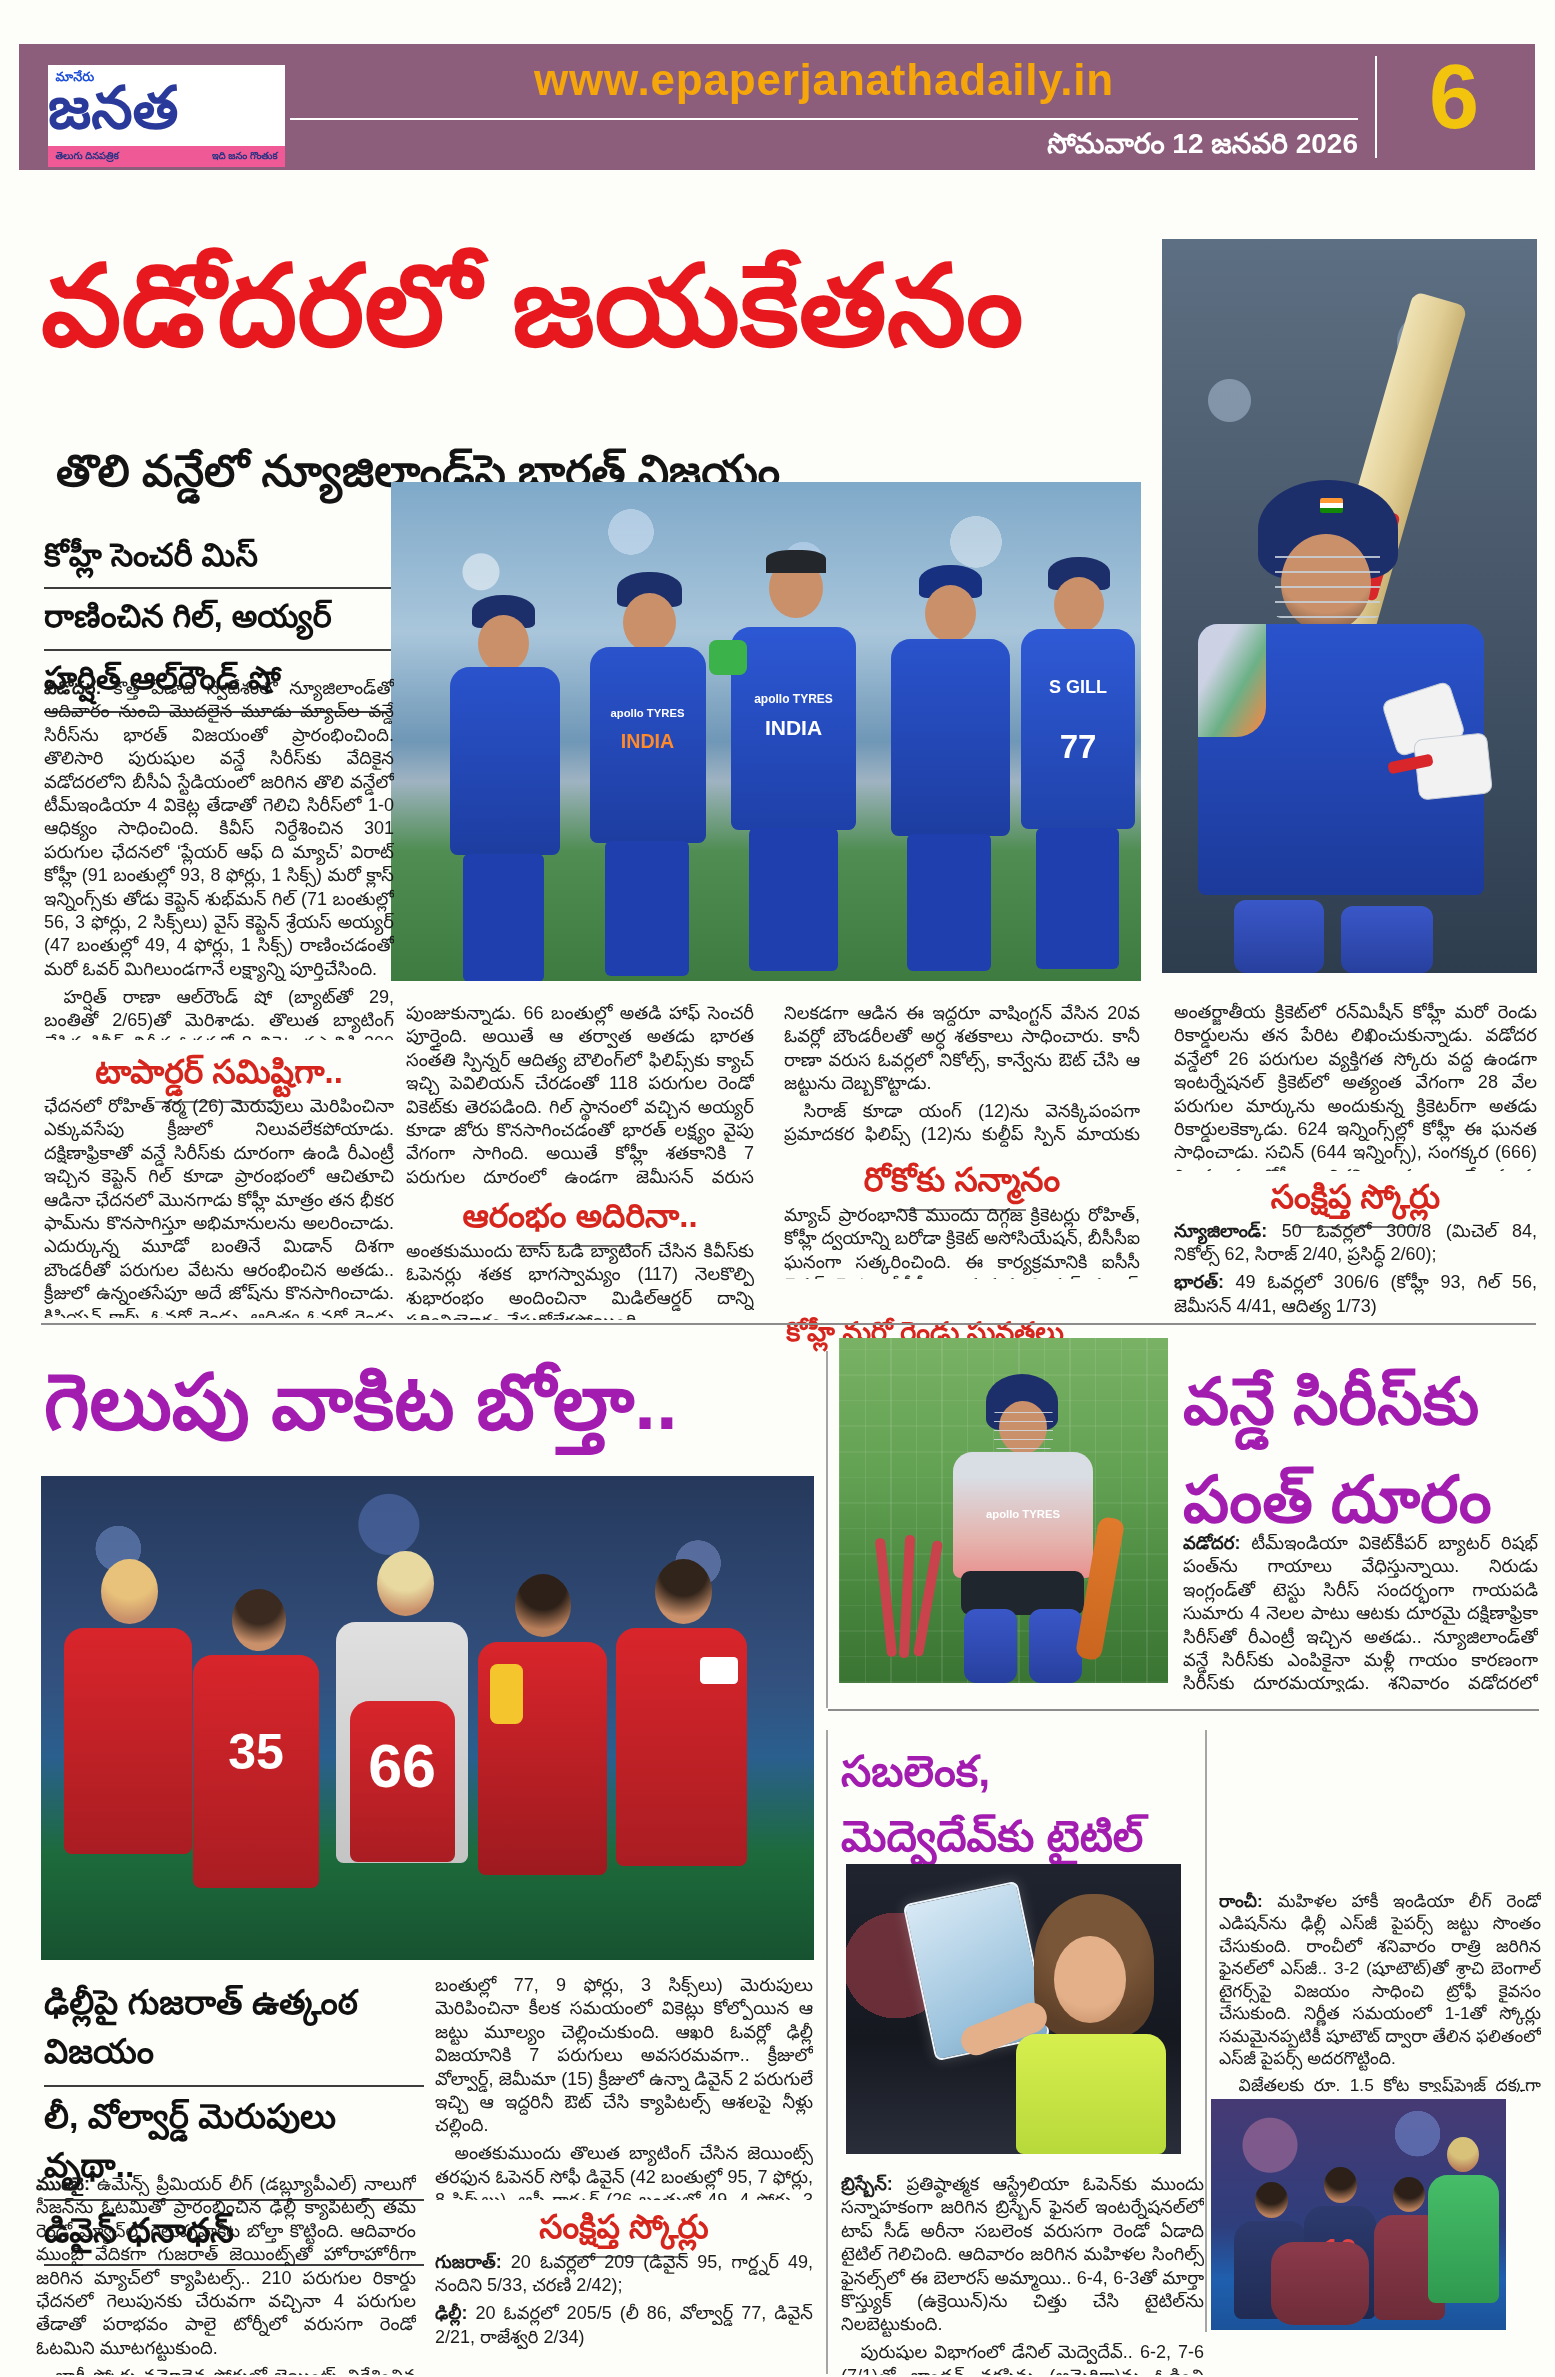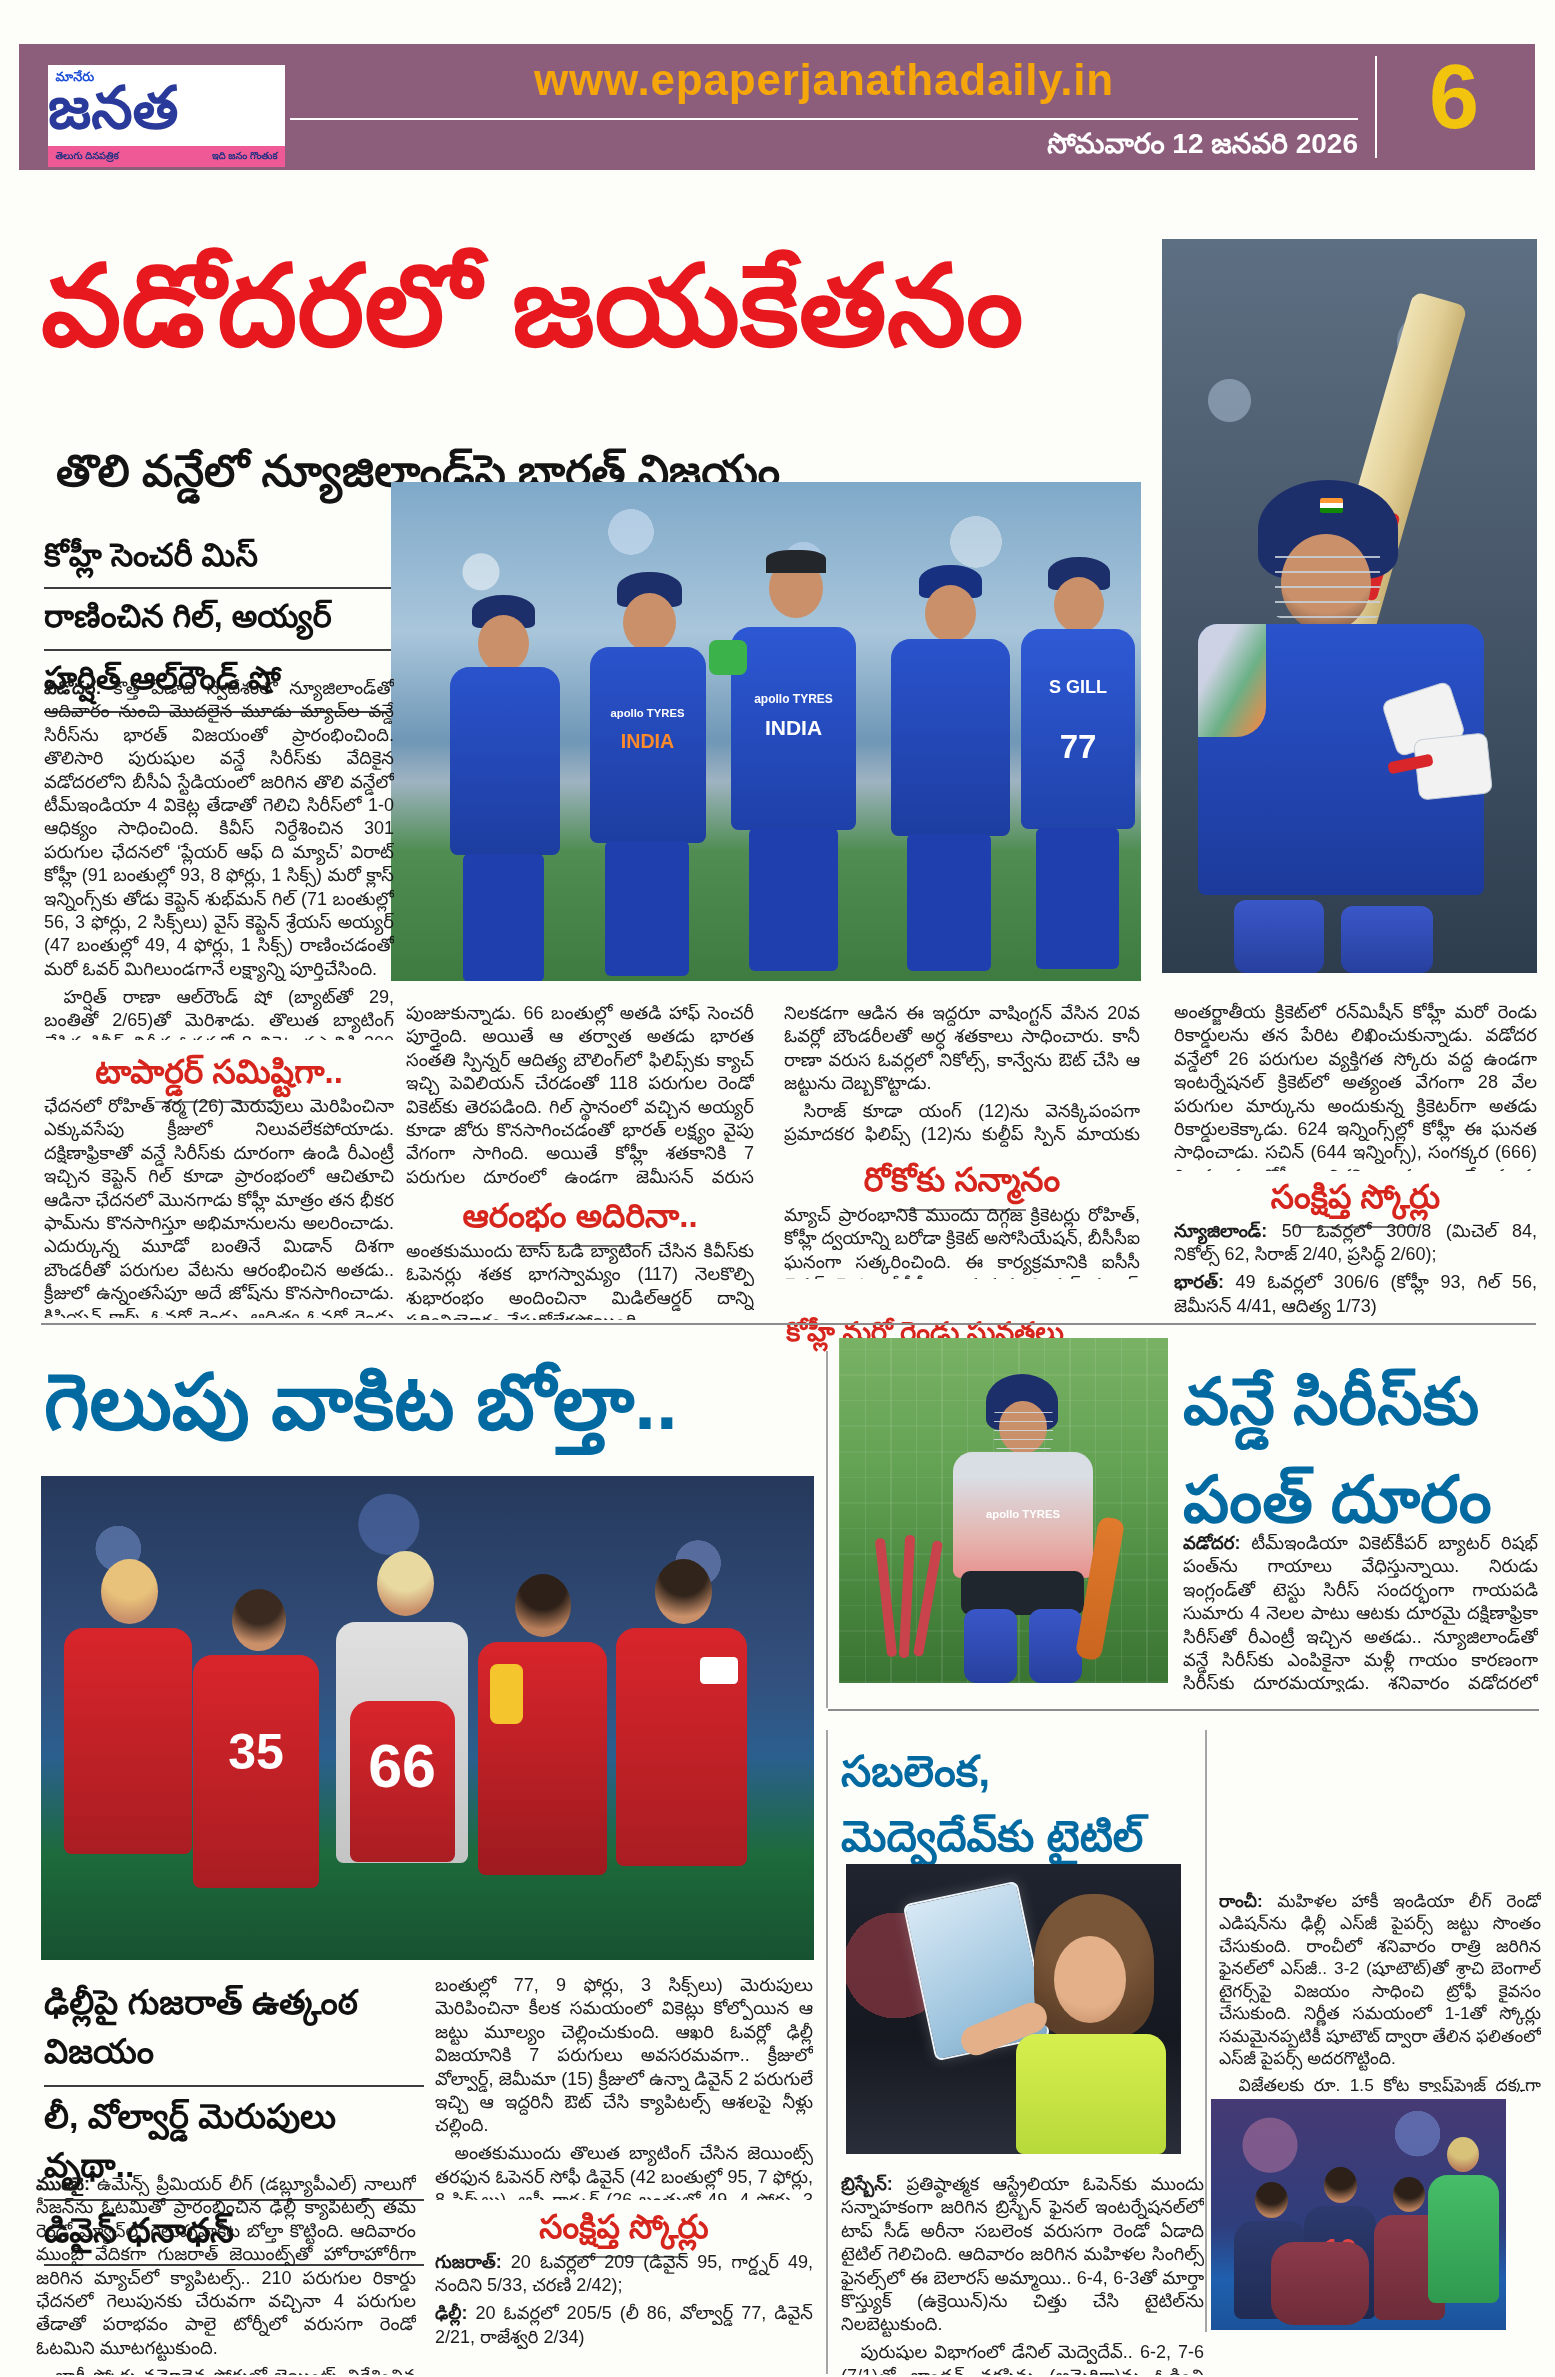--- a/index.html
+++ b/index.html
@@ -25,21 +25,21 @@
   .deck{left:44px;top:527px;width:352px;}
   .deck-line{font-size:32px;font-weight:800;color:#111;padding:4.5px 0 9px;border-bottom:2.3px solid #3d3d3d;line-height:1.45;}
   .bt{font-size:18px;line-height:1.3;color:#1c1c1c;text-align:justify;overflow:hidden;}
   .bt p{margin:0 0 4.5px;text-indent:19.6px;}
   .bt p.np{text-indent:0;}
   .redsub{color:#d6251c;font-weight:800;font-size:33px;text-align:center;line-height:1.4;}
   .redsub::after{content:"";display:block;width:128px;height:1.5px;background:#777;margin:6px auto 0;}
   .redsub2{color:#d6251c;font-weight:800;font-size:27px;text-align:center;line-height:1.4;}
   .rule-h{background:#8c8c8c;height:1.5px;}
   .rule-v{background:#a5a5a5;width:1.5px;}
-  .sec-headline{font-weight:900;color:#0369a1;line-height:1.5;}
+  .sec-headline{font-weight:900;color:#a21caf;line-height:1.5;}
 
   
   .ph{overflow:hidden;background:#b9c6cf;}
   .fig,.head,.cap,.torso,.legs,.lbl{position:absolute;}
   .head{border-radius:50%;background:#c9906a;}
   .cap{background:#1d2f6b;border-radius:48% 48% 14% 14%;}
   .torso{border-radius:19.6px 19.6px 7.5px 7.5px;}
   .legs{background:#1f3fae;border-radius:6px;}
   .lbl{color:#fff;font-weight:800;text-align:center;}
 

